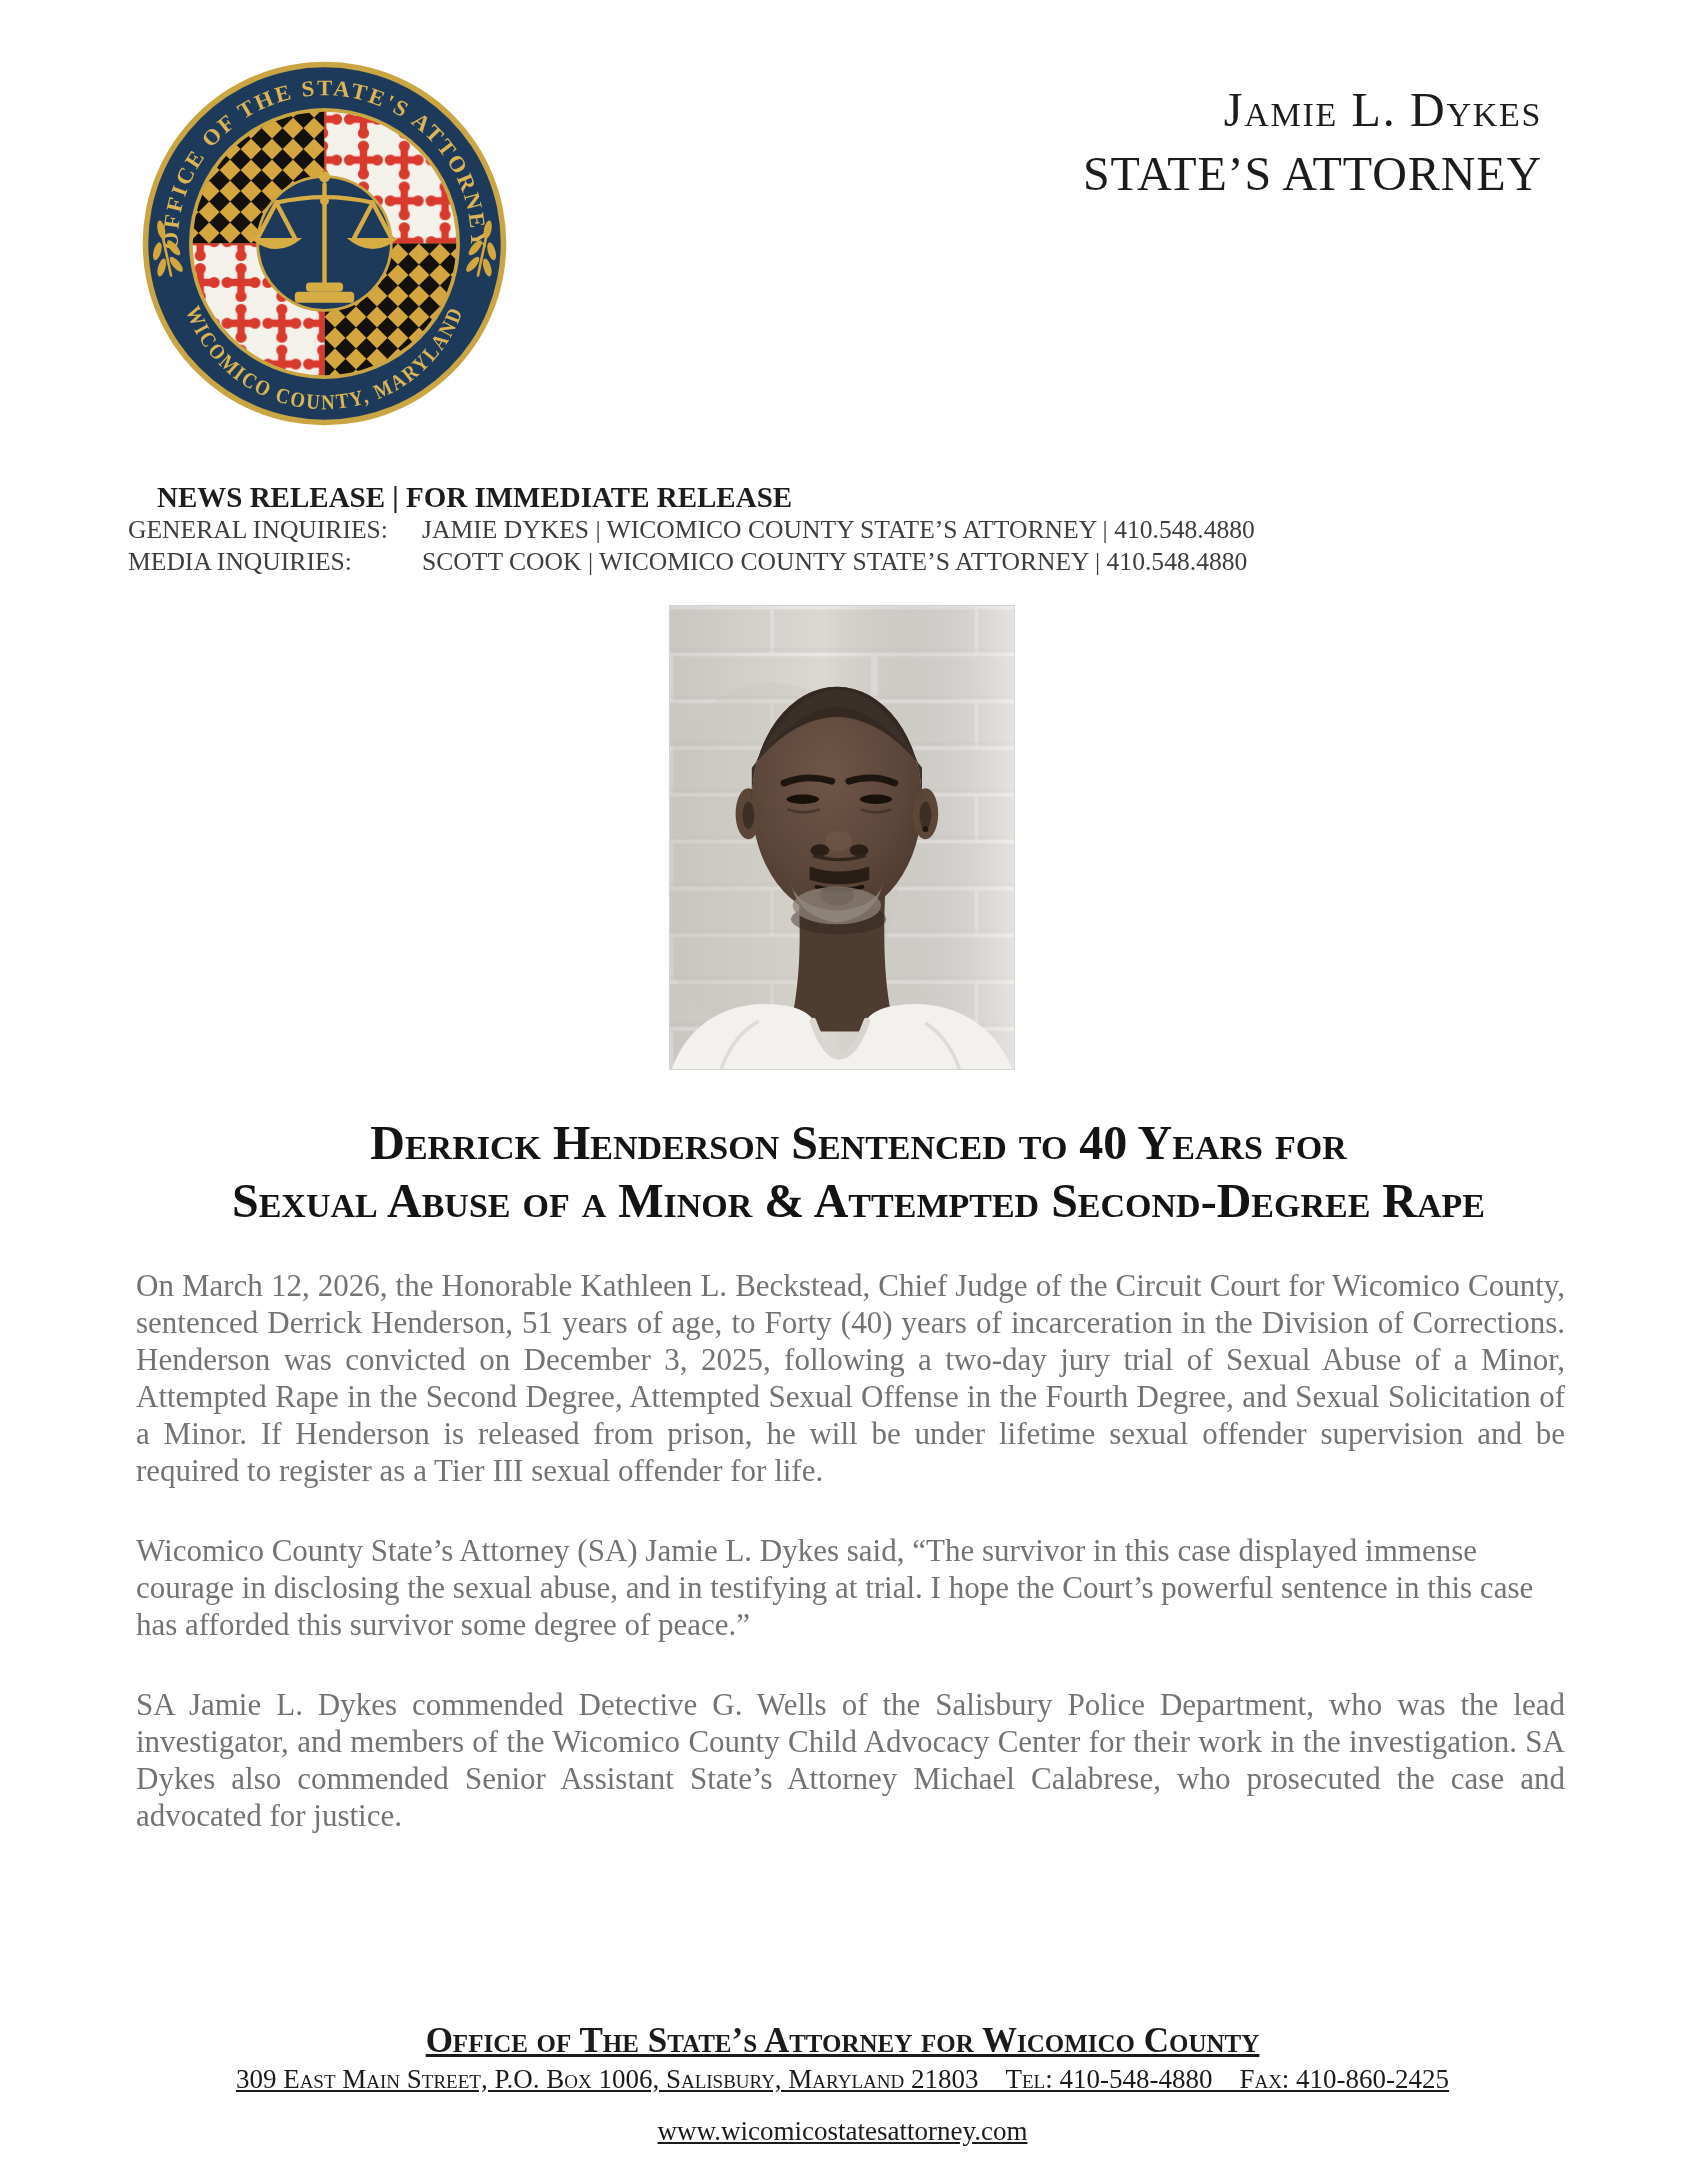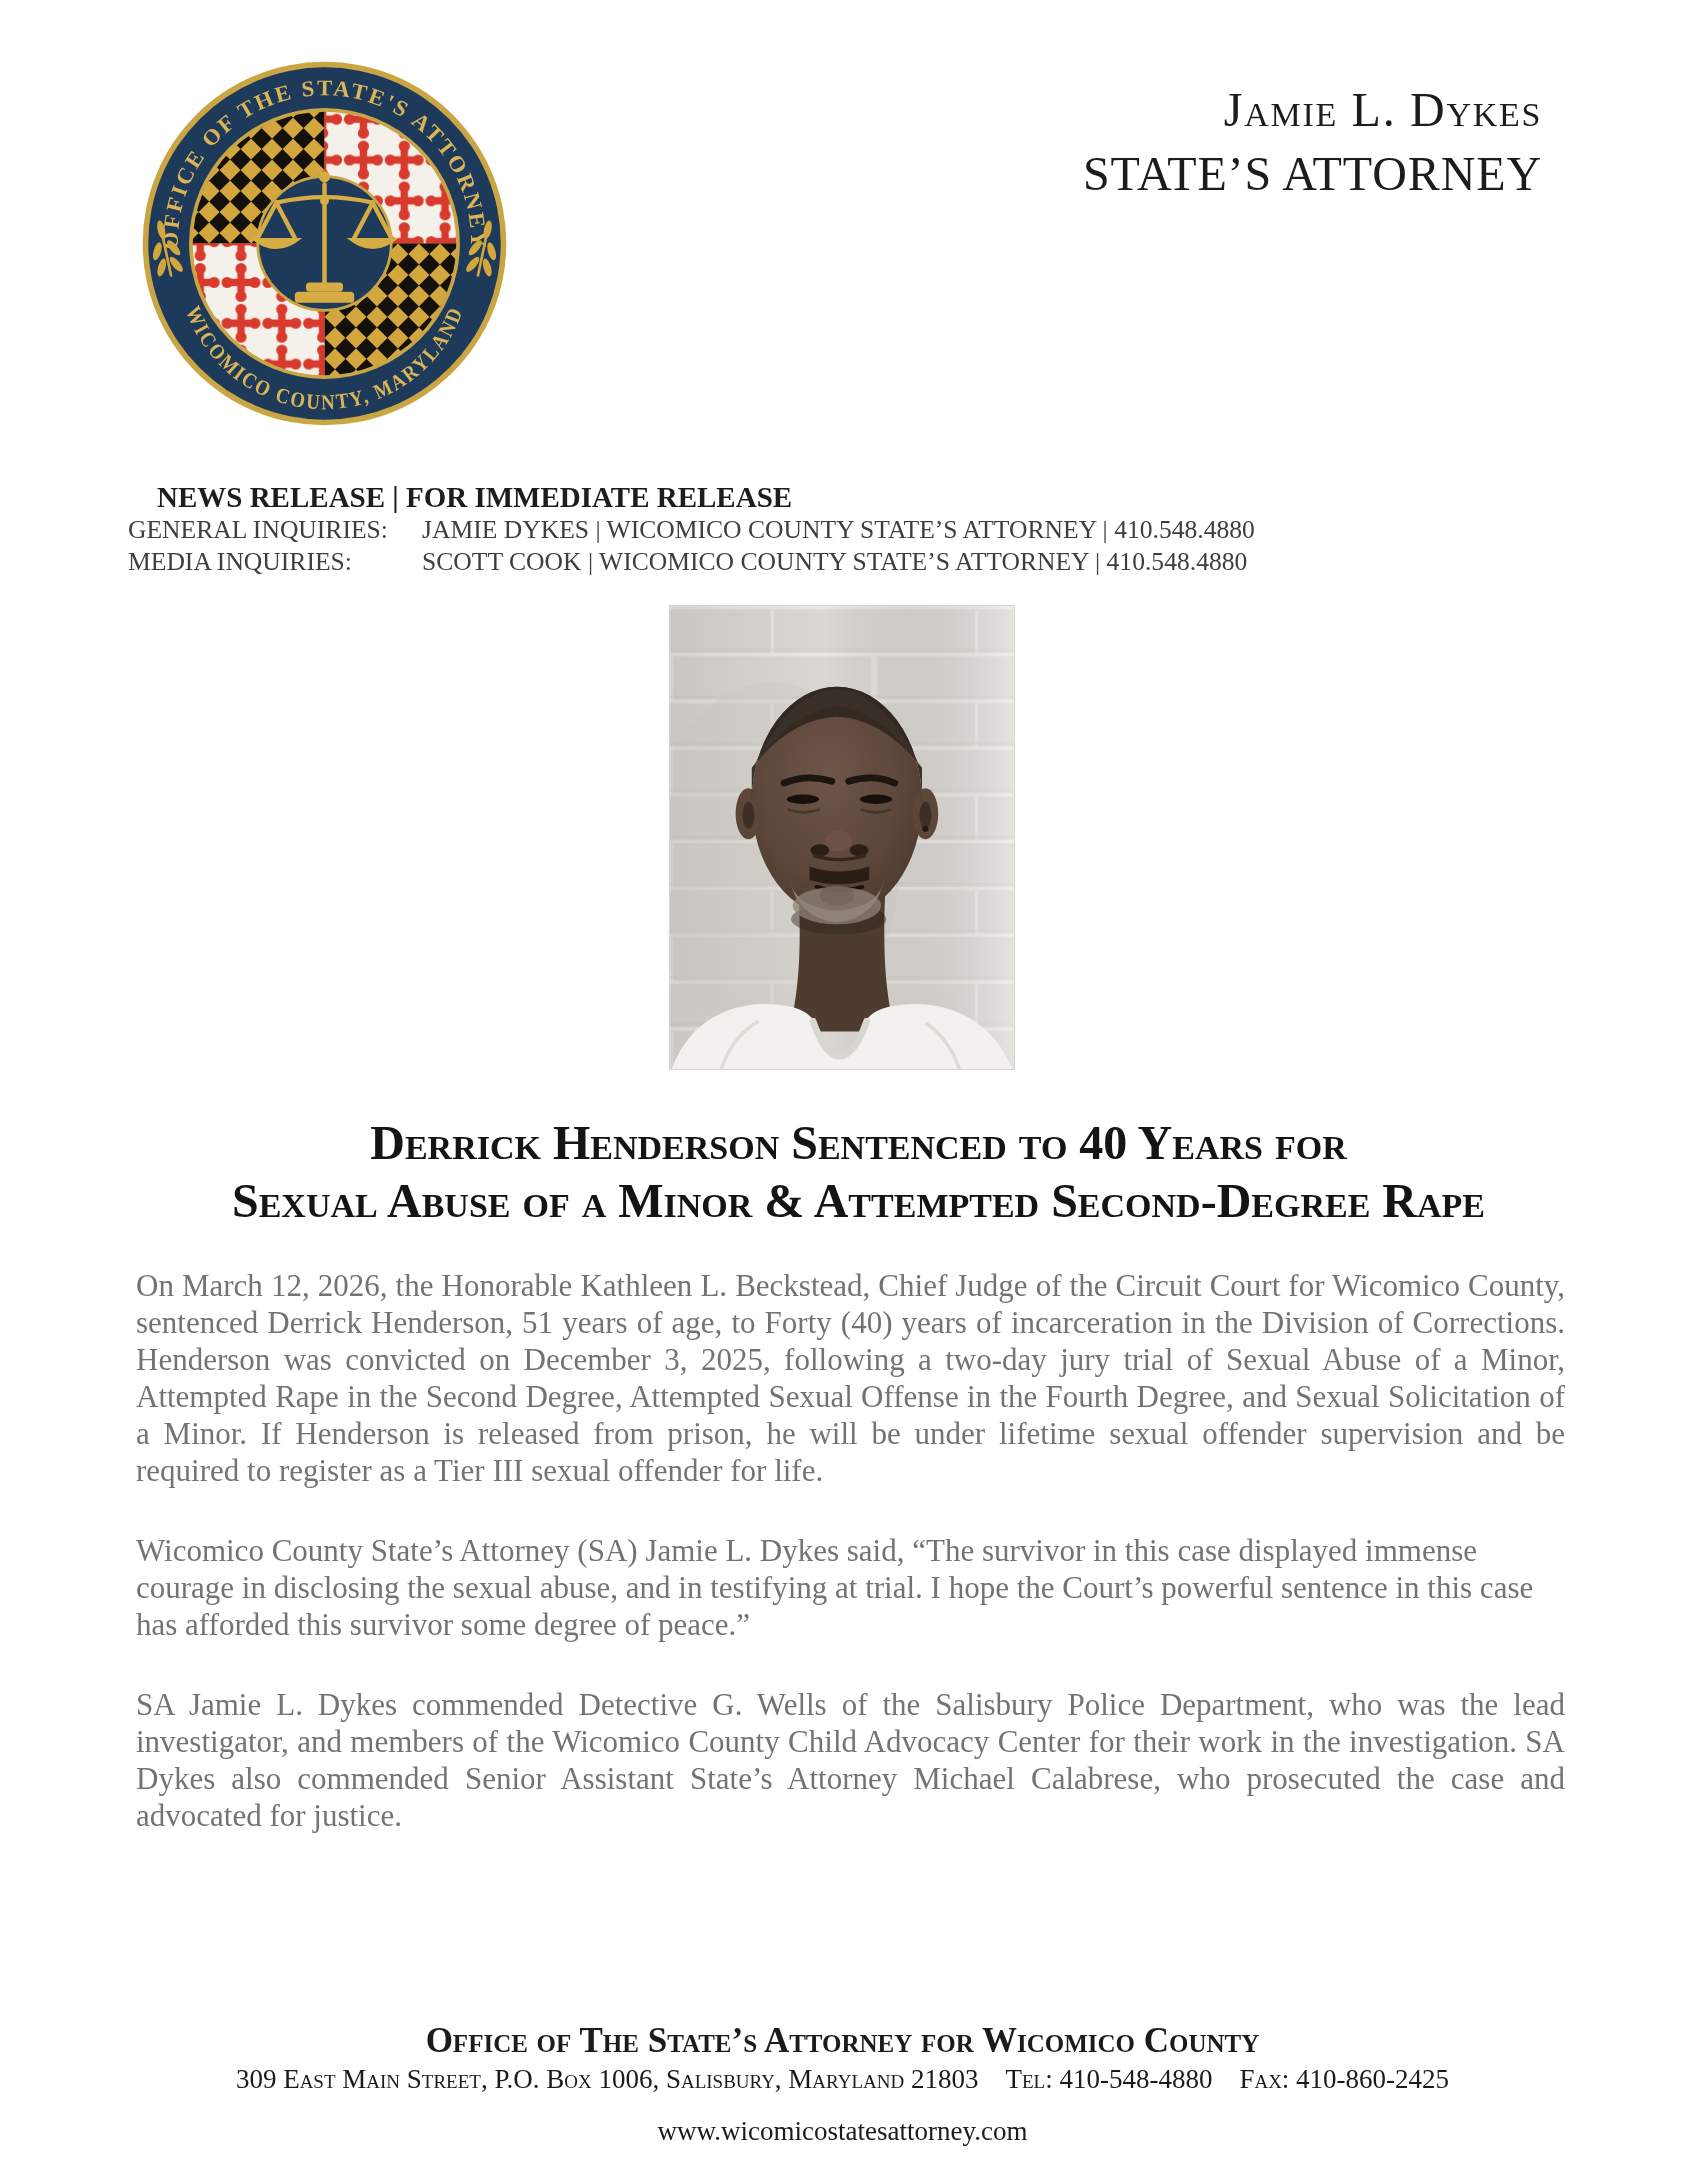--- a/index.html
+++ b/index.html
@@ -22,21 +22,21 @@
   .photo svg { display:block; width:100%; height:100%; }
 
   .headline { position:absolute; left:0; right:0; top:1114px; margin:0; text-align:center;
     font-weight:bold; font-variant:small-caps; font-size:48px; line-height:58px; color:#141414;padding-left:32px; }
 
   .body-copy { position:absolute; left:128px; top:1267px; width:1429px; font-size:31px; line-height:37px; color:#737373;margin-left:8px; }
   .body-copy p { margin:0 0 43px 0; }
   .body-copy p.justify { text-align:justify; }
   .body-copy p.left { text-align:left; }
 
-  .footer { position:absolute; left:0; right:0; top:2020px; text-align:center; color:#1b1b1b; }
+  .footer { position:absolute; left:0; right:0; top:2020px; text-align:center; color:#1b1b1b;text-decoration:underline; }
   .footer-org { font-variant:small-caps; font-weight:bold; font-size:35px; line-height:41px; }
   .footer-address { font-variant:small-caps; font-size:27px; line-height:37px; }
   .footer-web { font-size:27px; line-height:34px;margin-top:16px; }
 </style>
 </head>
 <body>
 
 <div class="page">
 
   <div class="seal">

